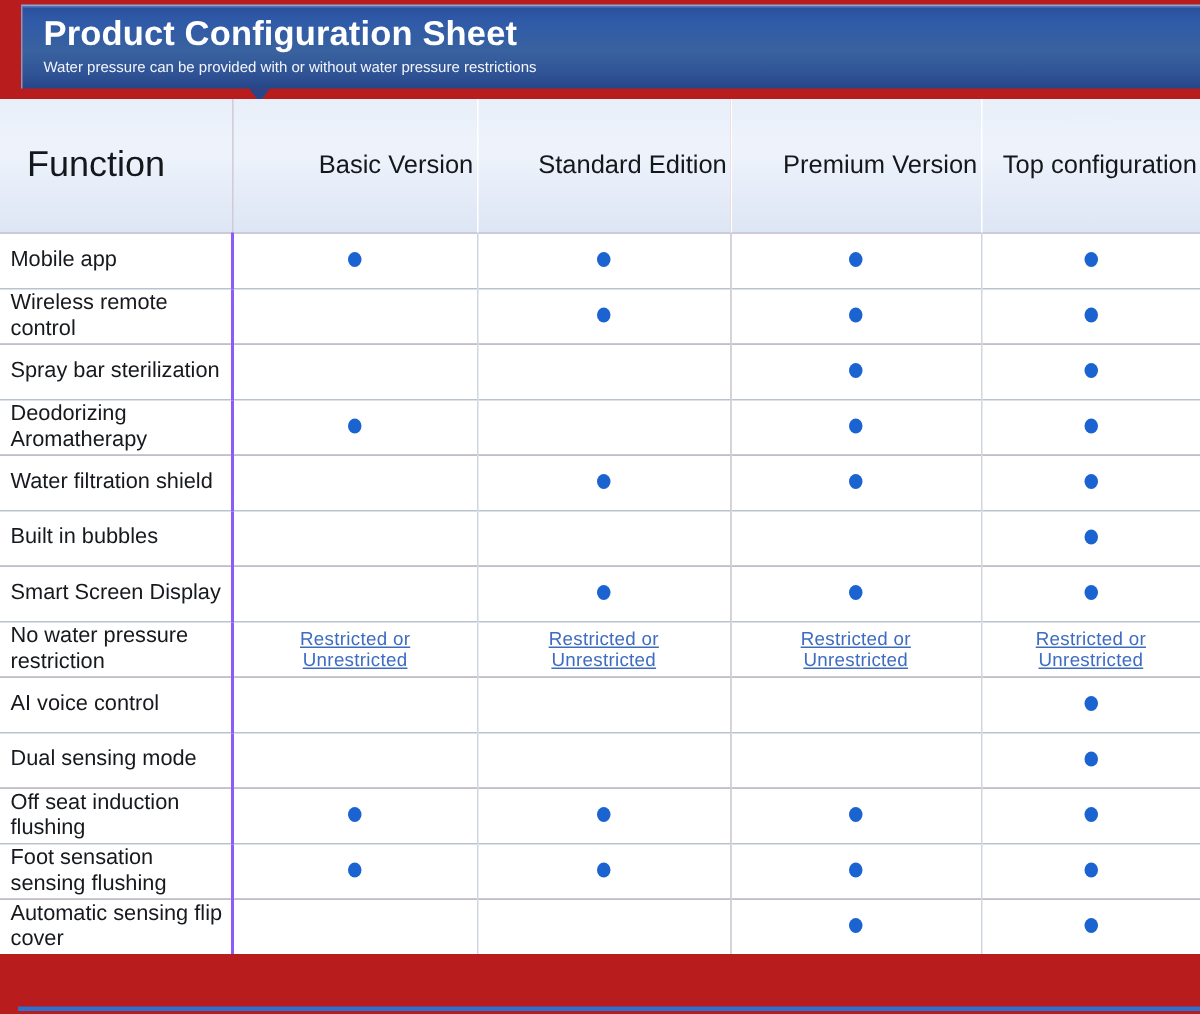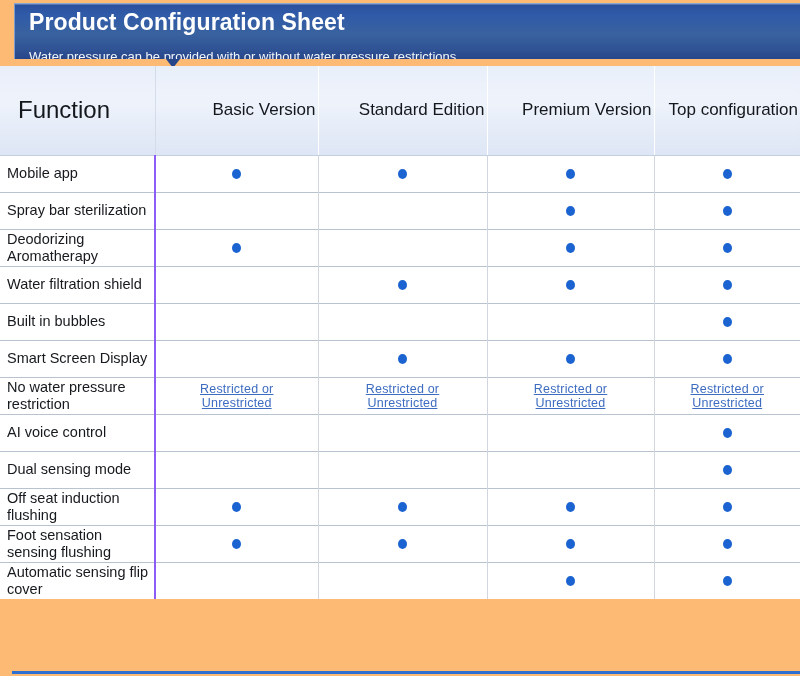--- a/index.html
+++ b/index.html
@@ -8,21 +8,21 @@
     width: 800px;
     height: 676px;
     background: #ffffff;
     font-family: "Liberation Sans", "DejaVu Sans", sans-serif;
     overflow: hidden;
   }
   #page {
     position: relative;
     width: 800px;
     height: 676px;
-    background: #fdba74;
+    background: #b91c1c;
     padding-left: 13px;
   }
 
   
   .banner {
     position: absolute;
     left: 14px;
     top: 3px;
     width: 786px;
     height: 56px;
@@ -36,25 +36,25 @@
   .banner-title {
     color: #ffffff;
     font-size: 23px;
     line-height: 27px;
     font-weight: bold;
     letter-spacing: 0.1px;
     white-space: nowrap;
   }
   .banner-sub {
     color: #f2f5fb;
-    font-size: 13px;
+    font-size: 10px;
     line-height: 17px;
     font-weight: normal;
     white-space: nowrap;
-    margin-top: 12px;
+    margin-top: 1px;
   }
   .banner-pointer {
     position: absolute;
     left: 166px;
     top: 59px;
     width: 0;
     height: 0;
     border-left: 7px solid transparent;
     border-right: 7px solid transparent;
     border-top: 9px solid #27468a;
@@ -180,20 +180,27 @@
       </thead>
       <tbody id="tbody">
           <tr>
             <td class="fn">Mobile app</td>
             <td class="mark"><span class="dot"></span></td>
             <td class="mark"><span class="dot"></span></td>
             <td class="mark"><span class="dot"></span></td>
             <td class="mark"><span class="dot"></span></td>
           </tr>
           <tr>
+            <td class="fn">Wireless remote control</td>
+            <td class="mark"><span class="dot off"></span></td>
+            <td class="mark"><span class="dot"></span></td>
+            <td class="mark"><span class="dot"></span></td>
+            <td class="mark"><span class="dot"></span></td>
+          </tr>
+          <tr>
             <td class="fn">Spray bar sterilization</td>
             <td class="mark"><span class="dot off"></span></td>
             <td class="mark"><span class="dot off"></span></td>
             <td class="mark"><span class="dot"></span></td>
             <td class="mark"><span class="dot"></span></td>
           </tr>
           <tr>
             <td class="fn">Deodorizing Aromatherapy</td>
             <td class="mark"><span class="dot"></span></td>
             <td class="mark"><span class="dot off"></span></td>

